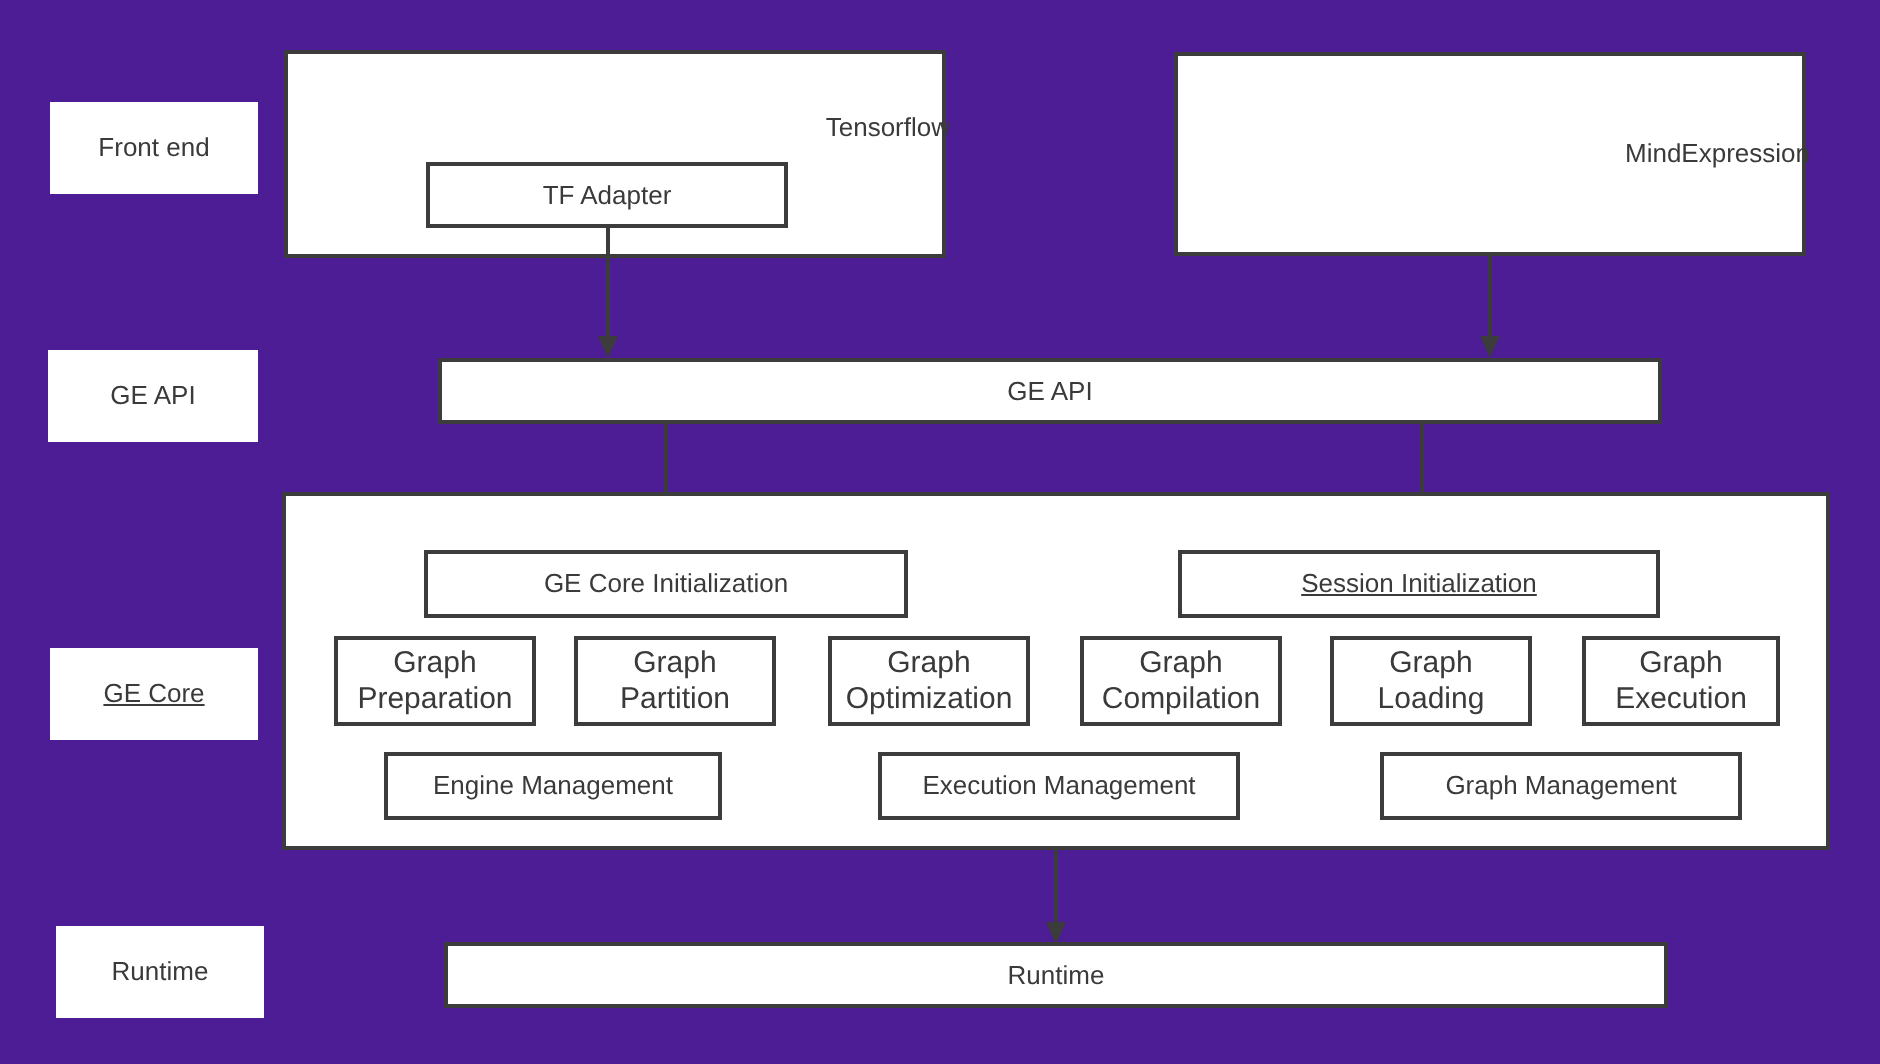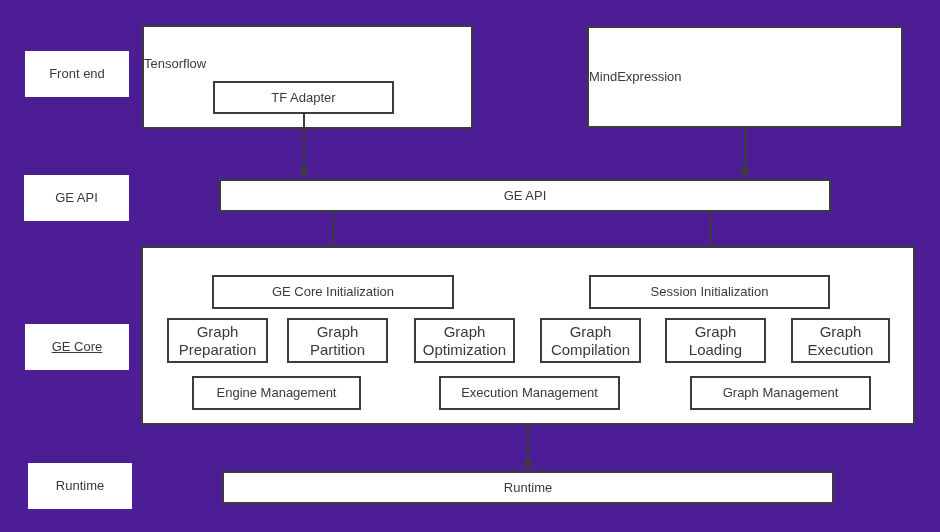--- a/index.html
+++ b/index.html
@@ -30,21 +30,21 @@
     border: 2px solid #3c3c3c;
   }
   .noborder {
     border: none;
   }
   .layer-label {
     font-size: 13px;
   }
   .frame-title {
     position: absolute;
-    text-align: left;
+    text-align: right;
     color: #3a3a3a;
     font-size: 13px;
   }
   .bar-label {
     font-size: 13px;
   }
   .unit {
     font-size: 15px;
   }
   .wide-unit {
@@ -130,21 +130,21 @@
     <div class="shaft" style="height:52px;"></div>
     <div class="head" style="top:52px;"></div>
   </div>
 
   <div class="box bordered" style="left:141px; top:246px; width:774px; height:179px; display:block;"></div>
 
   <div class="box bordered init-box" style="left:212px; top:275px; width:242px; height:34px;">
     <span>GE Core Initialization</span>
   </div>
 
-  <div class="box bordered init-box" style="left:589px; top:275px; width:241px; height:34px;">
+  <div class="box bordered init-box" style="left:589px; top:275px; width:241px; height:34px;text-decoration:underline;">
     <span>Session Initialization</span>
   </div>
 
   <div class="box bordered unit" style="left:167px; top:318px; width:101px; height:45px; white-space:pre-line;">
     <span>Graph
 Preparation</span>
   </div>
 
   <div class="box bordered unit" style="left:287px; top:318px; width:101px; height:45px; white-space:pre-line;">
     <span>Graph

